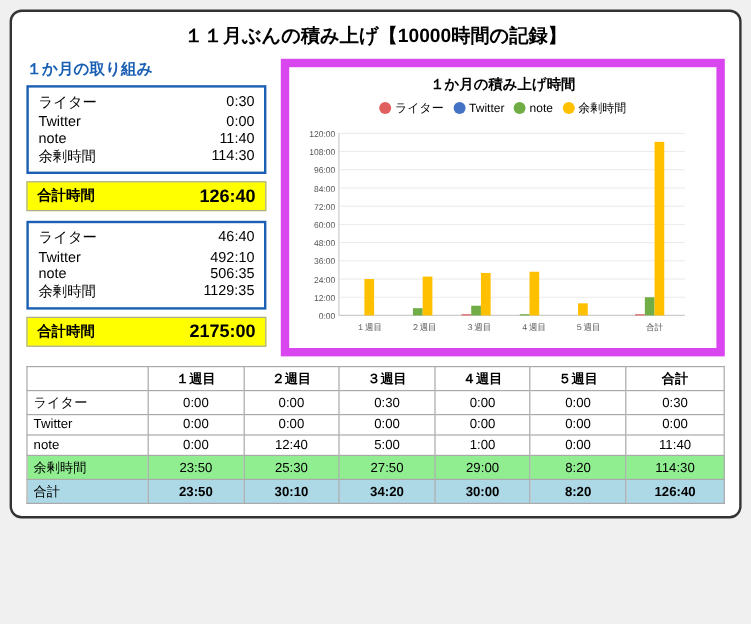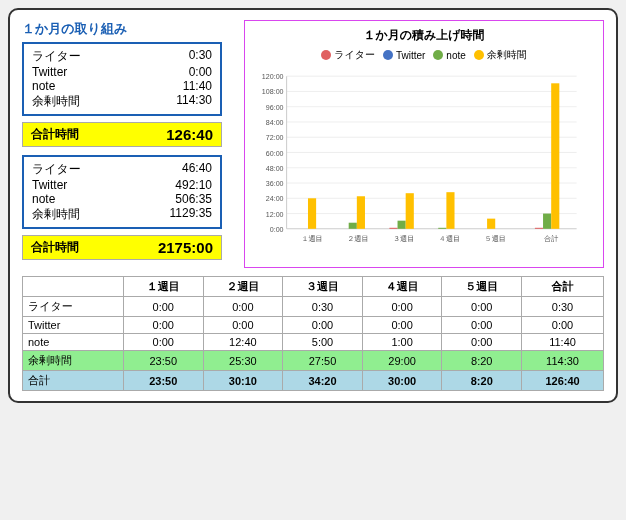--- a/index.html
+++ b/index.html
@@ -18,21 +18,21 @@
       padding: 10px 12px;
     }
     .page-title {
       text-align: center;
       font-size: 16px;
       font-weight: bold;
       margin-bottom: 8px;
     }
     .top-section {
       display: flex;
-      gap: 22px;
+      gap: 12px;
       margin-bottom: 8px;
     }
     .left-panel {
       width: 200px;
       flex-shrink: 0;
     }
     .section-title {
       font-size: 13px;
       font-weight: bold;
       color: #1a5fb4;
@@ -59,21 +59,21 @@
       font-weight: bold;
       margin-bottom: 8px;
       text-align: right;
     }
     .total-box .total-value {
       font-size: 15px;
       font-weight: bold;
     }
     .chart-panel {
       flex: 1;
-      border: 1px solid #d946ef;
+      border: 7px solid #d946ef;
       padding: 6px;
       background: white;
     }
     .chart-title {
       text-align: center;
       font-size: 12px;
       font-weight: bold;
       margin-bottom: 4px;
     }
     .chart-legend {
@@ -126,20 +126,21 @@
       font-weight: bold;
     }
     .row-remainder {
       background: #90ee90;
     }
   </style>
 </head>
 <body>
 
 <div class="main-container">
+  <div class="page-title">１１月ぶんの積み上げ【10000時間の記録】</div>
 
   <div class="top-section">
 
     <div class="left-panel">
 
       <div class="section-title">１か月の取り組み</div>
       <div class="stats-box">
         <div class="row">
           <span>ライター</span>
           <span>0:30</span>

